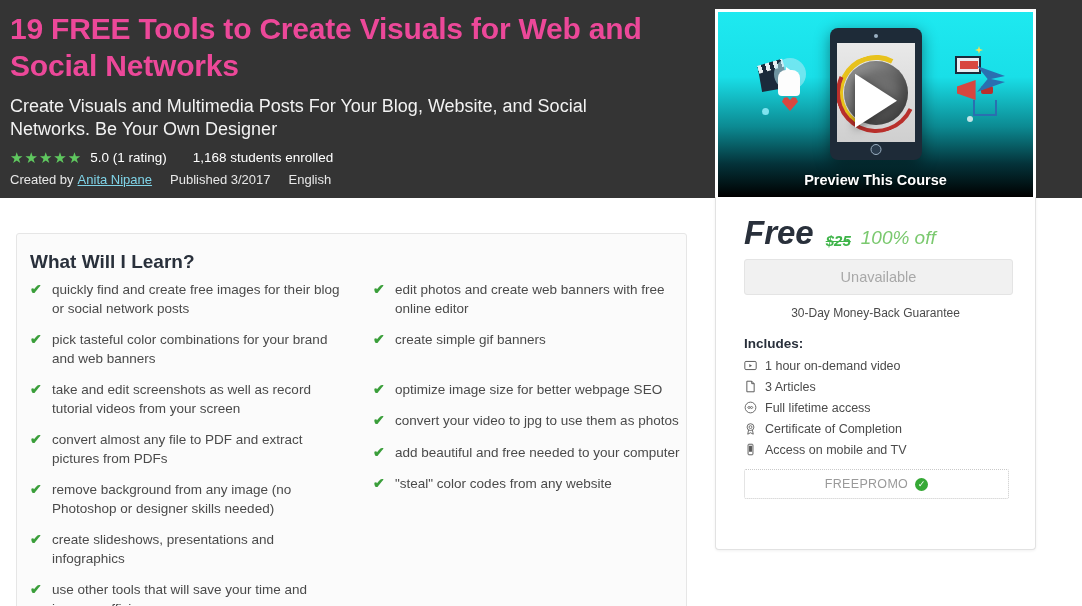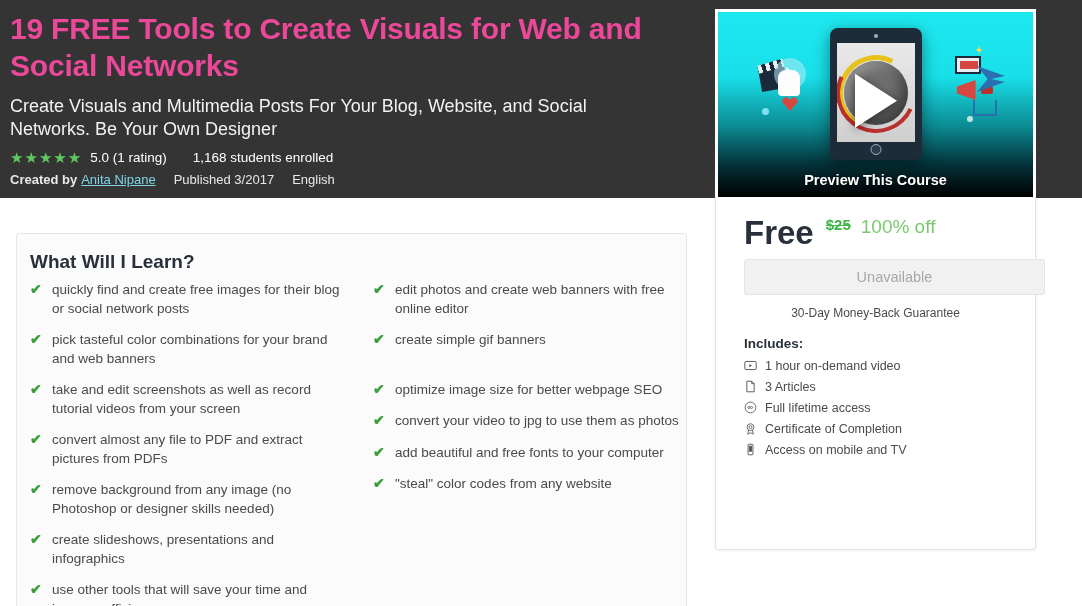--- a/index.html
+++ b/index.html
@@ -33,21 +33,21 @@
     font-size:13.5px; color:#ffffff;
   }
   .stars { display:inline-flex; gap:1px; line-height:1; }
   .star { color:#5fc75f; font-size:15px; }
   .rating-text { font-size:13.5px; color:#ffffff; margin-left:3px;}
   .enrolled { font-size:13.5px; color:#ffffff; margin-left:20px; font-weight:400;}
   .meta-row2 {
     margin-top:7px; display:flex; align-items:center;
     font-size:13px; color:#e8e8e8;
   }
-  .created-by { color:#e8e8e8;font-weight:bold; }
+  .created-by { color:#e8e8e8; }
   .author-link { color:#7fd4e8; margin-left:4px; }
   .published { margin-left:18px; color:#e8e8e8; }
   .language { margin-left:18px; color:#e8e8e8; }
 
   
   .preview-card {
     position:absolute; left:715px; top:9px; width:321px; height:188px;
     background:#c2410c; border:3px solid #fff; border-bottom:none;
     overflow:hidden;
     padding-left:23px;
@@ -129,33 +129,33 @@
   }
 
   
   .buy-card{
     position:absolute; left:715px; top:197px; width:321px; height:353px;
     background:#ffffff; border:1px solid #e2e2e2; border-top:none;
     border-radius:0 0 4px 4px;
     box-shadow: 0 1px 3px rgba(0,0,0,.06);
   }
   .price-row{
-    display:flex; align-items:flex-start; padding:19px 28px 0 28px;
+    display:flex; align-items:flex-end; padding:19px 28px 0 28px;font-style:italic;
   }
   .price-free{ font-size:33px; font-weight:700; color:#29303b; line-height:1; }
   .price-old{ font-size:15px; color:#3eb449; text-decoration: line-through; margin-left:12px; font-weight:600;}
   .price-off{ font-size:19px; color:#7bc96f; margin-left:10px; }
   .buy-now{
     display:block; margin:18px 28px 0 28px; height:38px;
     background:#19a019; border:none; border-radius:3px;
     color:#ffffff; font-size:15px; font-weight:600;
     font-family:"Liberation Sans", sans-serif; cursor:pointer; width:265px;
   }
   .unavailable{
-    display:block; margin:10px 28px 0 28px; height:36px; width:301px;
+    display:block; margin:10px 28px 0 28px; height:36px; width:269px;
     background:#f1f1f1; border:1px solid #e4e4e4; border-radius:3px;
     color:#a8a8a8; font-size:14.5px;
     font-family:"Liberation Sans", sans-serif; cursor:default;
   }
   .guarantee{
     text-align:center; margin-top:11px; font-size:12px; color:#4a4a4a;
   }
   .includes-title{
     margin:16px 0 4px 28px; font-size:13.5px; font-weight:700; color:#29303b;
   }
@@ -314,20 +314,24 @@
         <span class="inc-icon">
           <svg width="13" height="13" viewBox="0 0 16 16">
               <rect x="5" y="1.5" width="6" height="13" rx="1" fill="none" stroke="#5a5a5a" stroke-width="1.2"></rect>
               <rect x="6.2" y="3.4" width="3.6" height="7.4" fill="#5a5a5a"></rect>
             </svg>
         </span>
         <span>Access on mobile and TV</span>
       </li>
     </ul>
 
+    <div class="coupon-box">
+      <span class="coupon-code">FREEPROMO</span>
+      <span class="coupon-check">✓</span>
+    </div>
   </div>
 
   <div class="learn-panel">
     <div class="learn-title">What Will I Learn?</div>
     <div class="learn-cols">
 
       <div class="learn-col left">
         <div class="learn-item">
           <span class="check">✔</span>
           <span class="learn-text">quickly find and create free images for their blog or social network posts</span>
@@ -371,21 +375,21 @@
         <div class="learn-item">
           <span class="check">✔</span>
           <span class="learn-text">optimize image size for better webpage SEO</span>
         </div>
         <div class="learn-item">
           <span class="check">✔</span>
           <span class="learn-text">convert your video to jpg to use them as photos</span>
         </div>
         <div class="learn-item">
           <span class="check">✔</span>
-          <span class="learn-text">add beautiful and free fonts to your computer</span>
+          <span class="learn-text">add beautiful and free needed to your computer</span>
         </div>
         <div class="learn-item">
           <span class="check">✔</span>
           <span class="learn-text">"steal" color codes from any website</span>
         </div>
       </div>
 
     </div>
   </div>
 

